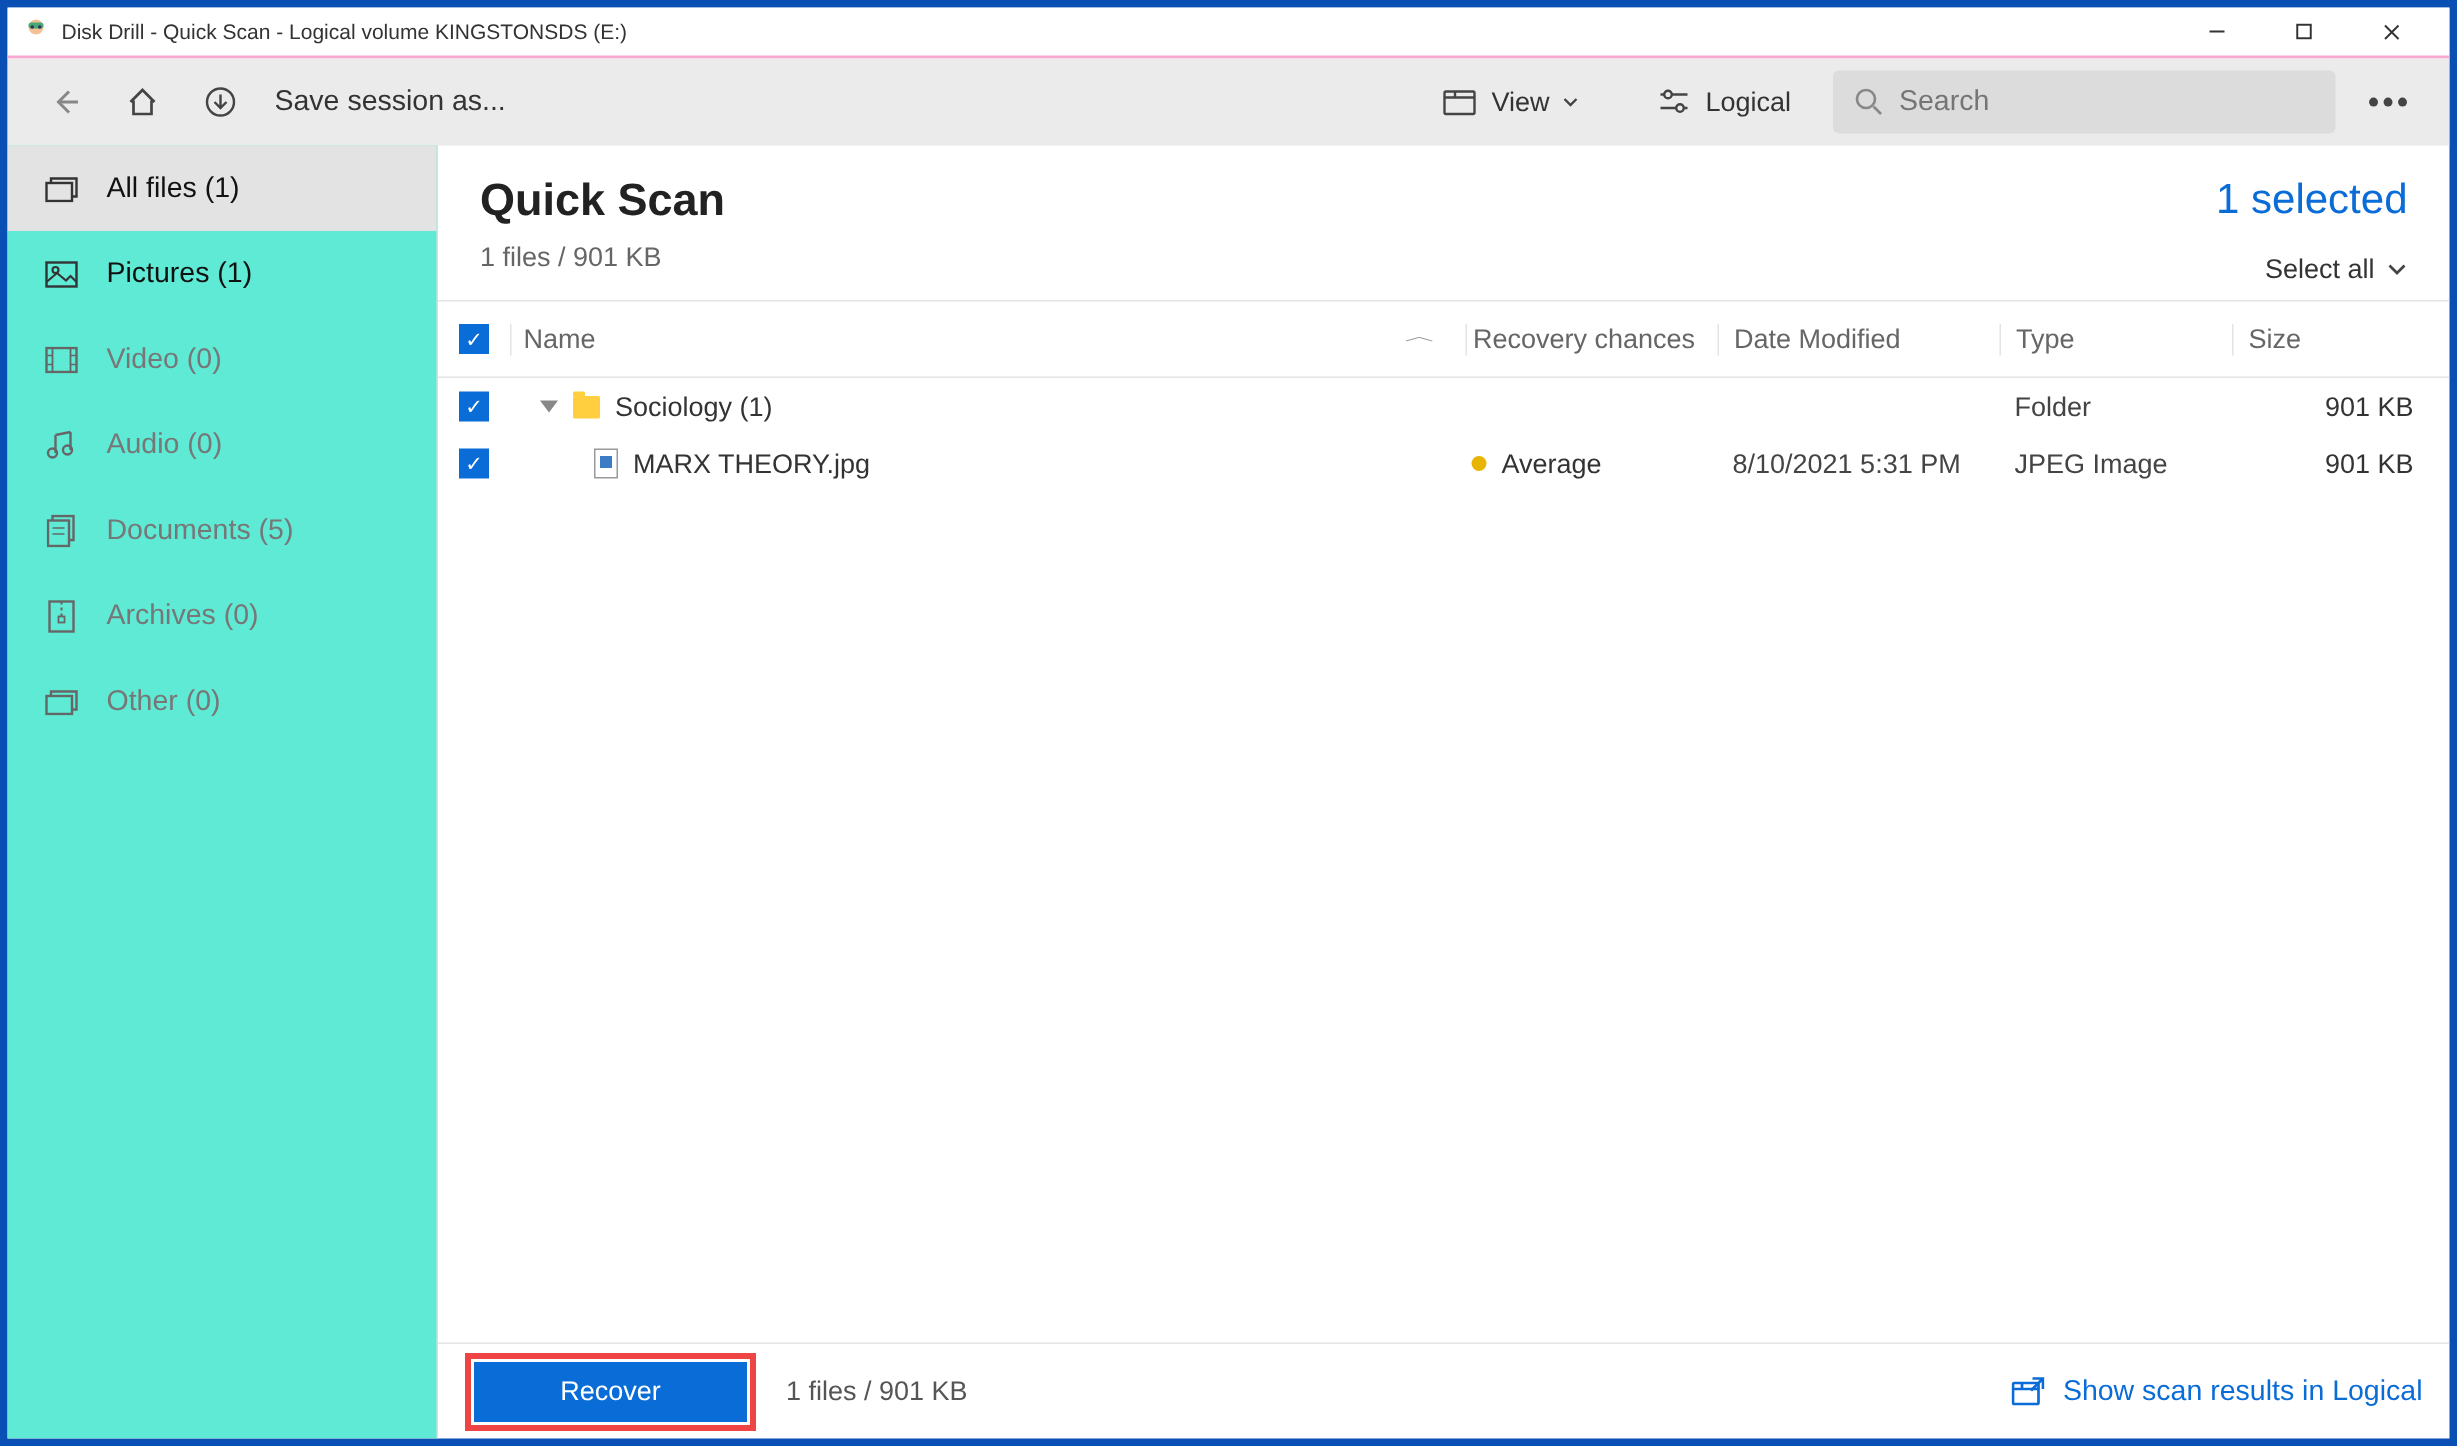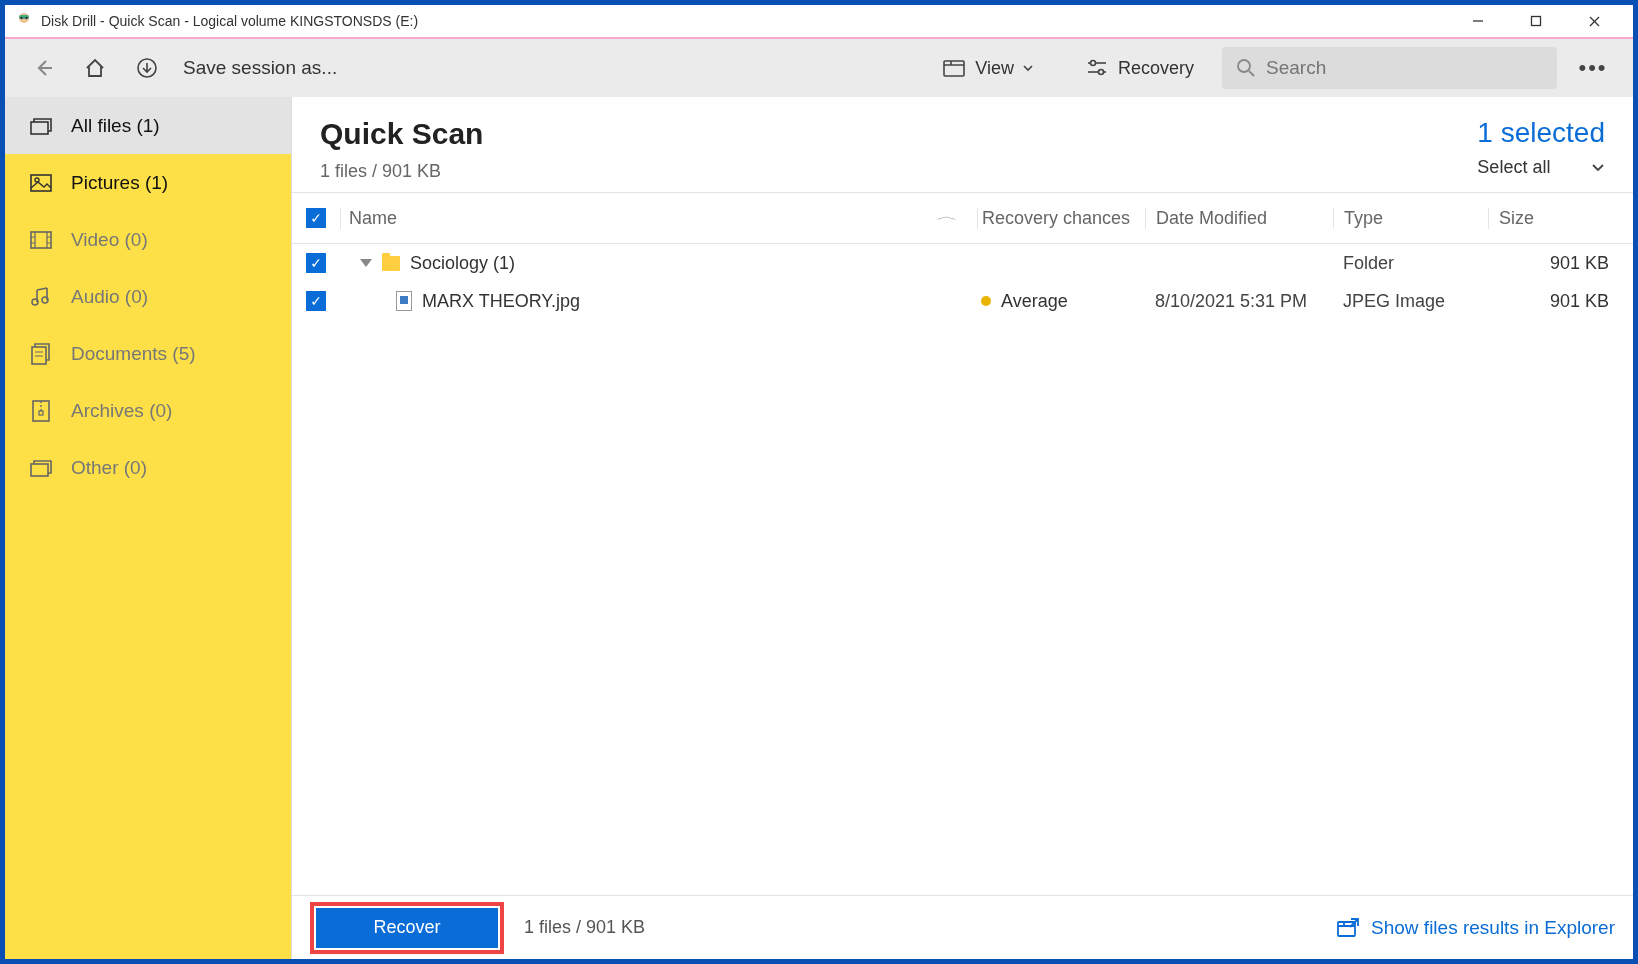--- a/index.html
+++ b/index.html
@@ -20,35 +20,35 @@
 .toolbar .btn { display:flex; align-items:center; height:40px; padding:0 14px; font-size:18px; color:#333; border-radius:4px; margin-right:14px; }
 .toolbar .btn svg, .toolbar .btn .ic { margin-right:10px; }
 .toolbar .search { width:335px; height:42px; background:#dcdcdc; border-radius:4px; display:flex; align-items:center; padding:0 14px; }
 .toolbar .search input { border:none; background:transparent; outline:none; font-size:19px; color:#888; flex:1; }
 .toolbar .more { width:44px; display:flex; align-items:center; justify-content:center; margin-left:14px; font-size:22px; letter-spacing:2px; color:#444; }
 
 
 .main { display:flex; height:calc(100% - 92px); }
 
 
-.sidebar { width:287px; background:#fde047; border-right:1px solid #ddd; }
+.sidebar { width:287px; background:#5eead4; border-right:1px solid #ddd; }
 .sidebar .item { height:57px; display:flex; align-items:center; padding:0 22px; font-size:19px; color:#777; }
 .sidebar .item.active { background:#e3e3e3; color:#111; font-weight:500; }
 .sidebar .item.emph { color:#111; font-weight:500; }
 .sidebar .item .side-ic { width:28px; margin-right:16px; display:flex; justify-content:center; color:#666; }
 .sidebar .item.active .side-ic, .sidebar .item.emph .side-ic { color:#333; }
 
 
 .content { flex:1; display:flex; flex-direction:column; position:relative; }
 .header { padding:20px 28px 10px; display:flex; align-items:flex-start; }
 .header .left h1 { font-size:30px; font-weight:600; color:#222; }
 .header .left .sub { font-size:18px; color:#666; margin-top:10px; }
 .header .right { margin-left:auto; text-align:right; }
 .header .right .selected { font-size:28px; color:#0a6cd6; }
-.header .right .selectall { font-size:18px; color:#333; margin-top:8px; display:flex; justify-content:space-between; align-items:center; }
+.header .right .selectall { font-size:18px; color:#333; margin-top:20px; display:flex; justify-content:flex-end; align-items:center; }
 .header .right .chev { margin-left:8px; }
 
 
 .table { width:100%; }
 .thead { height:52px; display:flex; align-items:center; border-top:1px solid #e4e4e4; border-bottom:1px solid #e4e4e4; font-size:18px; color:#666; }
 .col-check { width:48px; display:flex; justify-content:center; }
 .col-name { flex:1; padding-left:8px; position:relative; border-left:1px solid #e4e4e4; display:flex; align-items:flex-start; }
 .col-recovery { width:168px; padding-left:4px; border-left:1px solid #e4e4e4; }
 .col-date { width:188px; padding-left:10px; border-left:1px solid #e4e4e4; }
 .col-type { width:155px; padding-left:10px; border-left:1px solid #e4e4e4; }
@@ -145,21 +145,21 @@
         <path d="M2 4 L6 8 L10 4" fill="none" stroke="#444" stroke-width="1.6"></path>
       </svg>
   </div>
   <div class="btn">
     <svg class="ic" width="22" height="20" viewBox="0 0 22 20">
         <line x1="2" y1="5" x2="20" y2="5" stroke="#444" stroke-width="1.6"></line>
         <circle cx="7" cy="5" r="2.5" fill="#ebebeb" stroke="#444" stroke-width="1.6"></circle>
         <line x1="2" y1="14" x2="20" y2="14" stroke="#444" stroke-width="1.6"></line>
         <circle cx="15" cy="14" r="2.5" fill="#ebebeb" stroke="#444" stroke-width="1.6"></circle>
       </svg>
-    <span>Recovery</span>
+    <span>Logical</span>
   </div>
   <div class="search">
     <svg width="20" height="20" style="margin-right:10px">
         <circle cx="8" cy="8" r="6" fill="none" stroke="#888" stroke-width="1.8"></circle>
         <line x1="13" y1="13" x2="18" y2="18" stroke="#888" stroke-width="1.8"></line>
       </svg>
     <input placeholder="Search" style="">
   </div>
   <div class="more">•••</div>
 </div>
@@ -319,17 +319,17 @@
       <div class="recover-wrap">
         <div class="recover">Recover</div>
       </div>
       <span class="finfo">1 files / 901 KB</span>
       <div class="flink">
         <svg width="22" height="20" viewBox="0 0 22 20">
             <rect x="1" y="4" width="17" height="14" rx="1" fill="none" stroke="#0a6cd6" stroke-width="1.8"></rect>
             <path d="M1 8 H18 M7 4 V8" stroke="#0a6cd6" stroke-width="1.8"></path>
             <path d="M14 1 H21 V8 M21 1 L13 9" fill="none" stroke="#0a6cd6" stroke-width="1.8"></path>
           </svg>
-        <span>Show files results in Explorer</span>
+        <span>Show scan results in Logical</span>
       </div>
     </div>
   </div>
 </div>
 
 </body></html>

